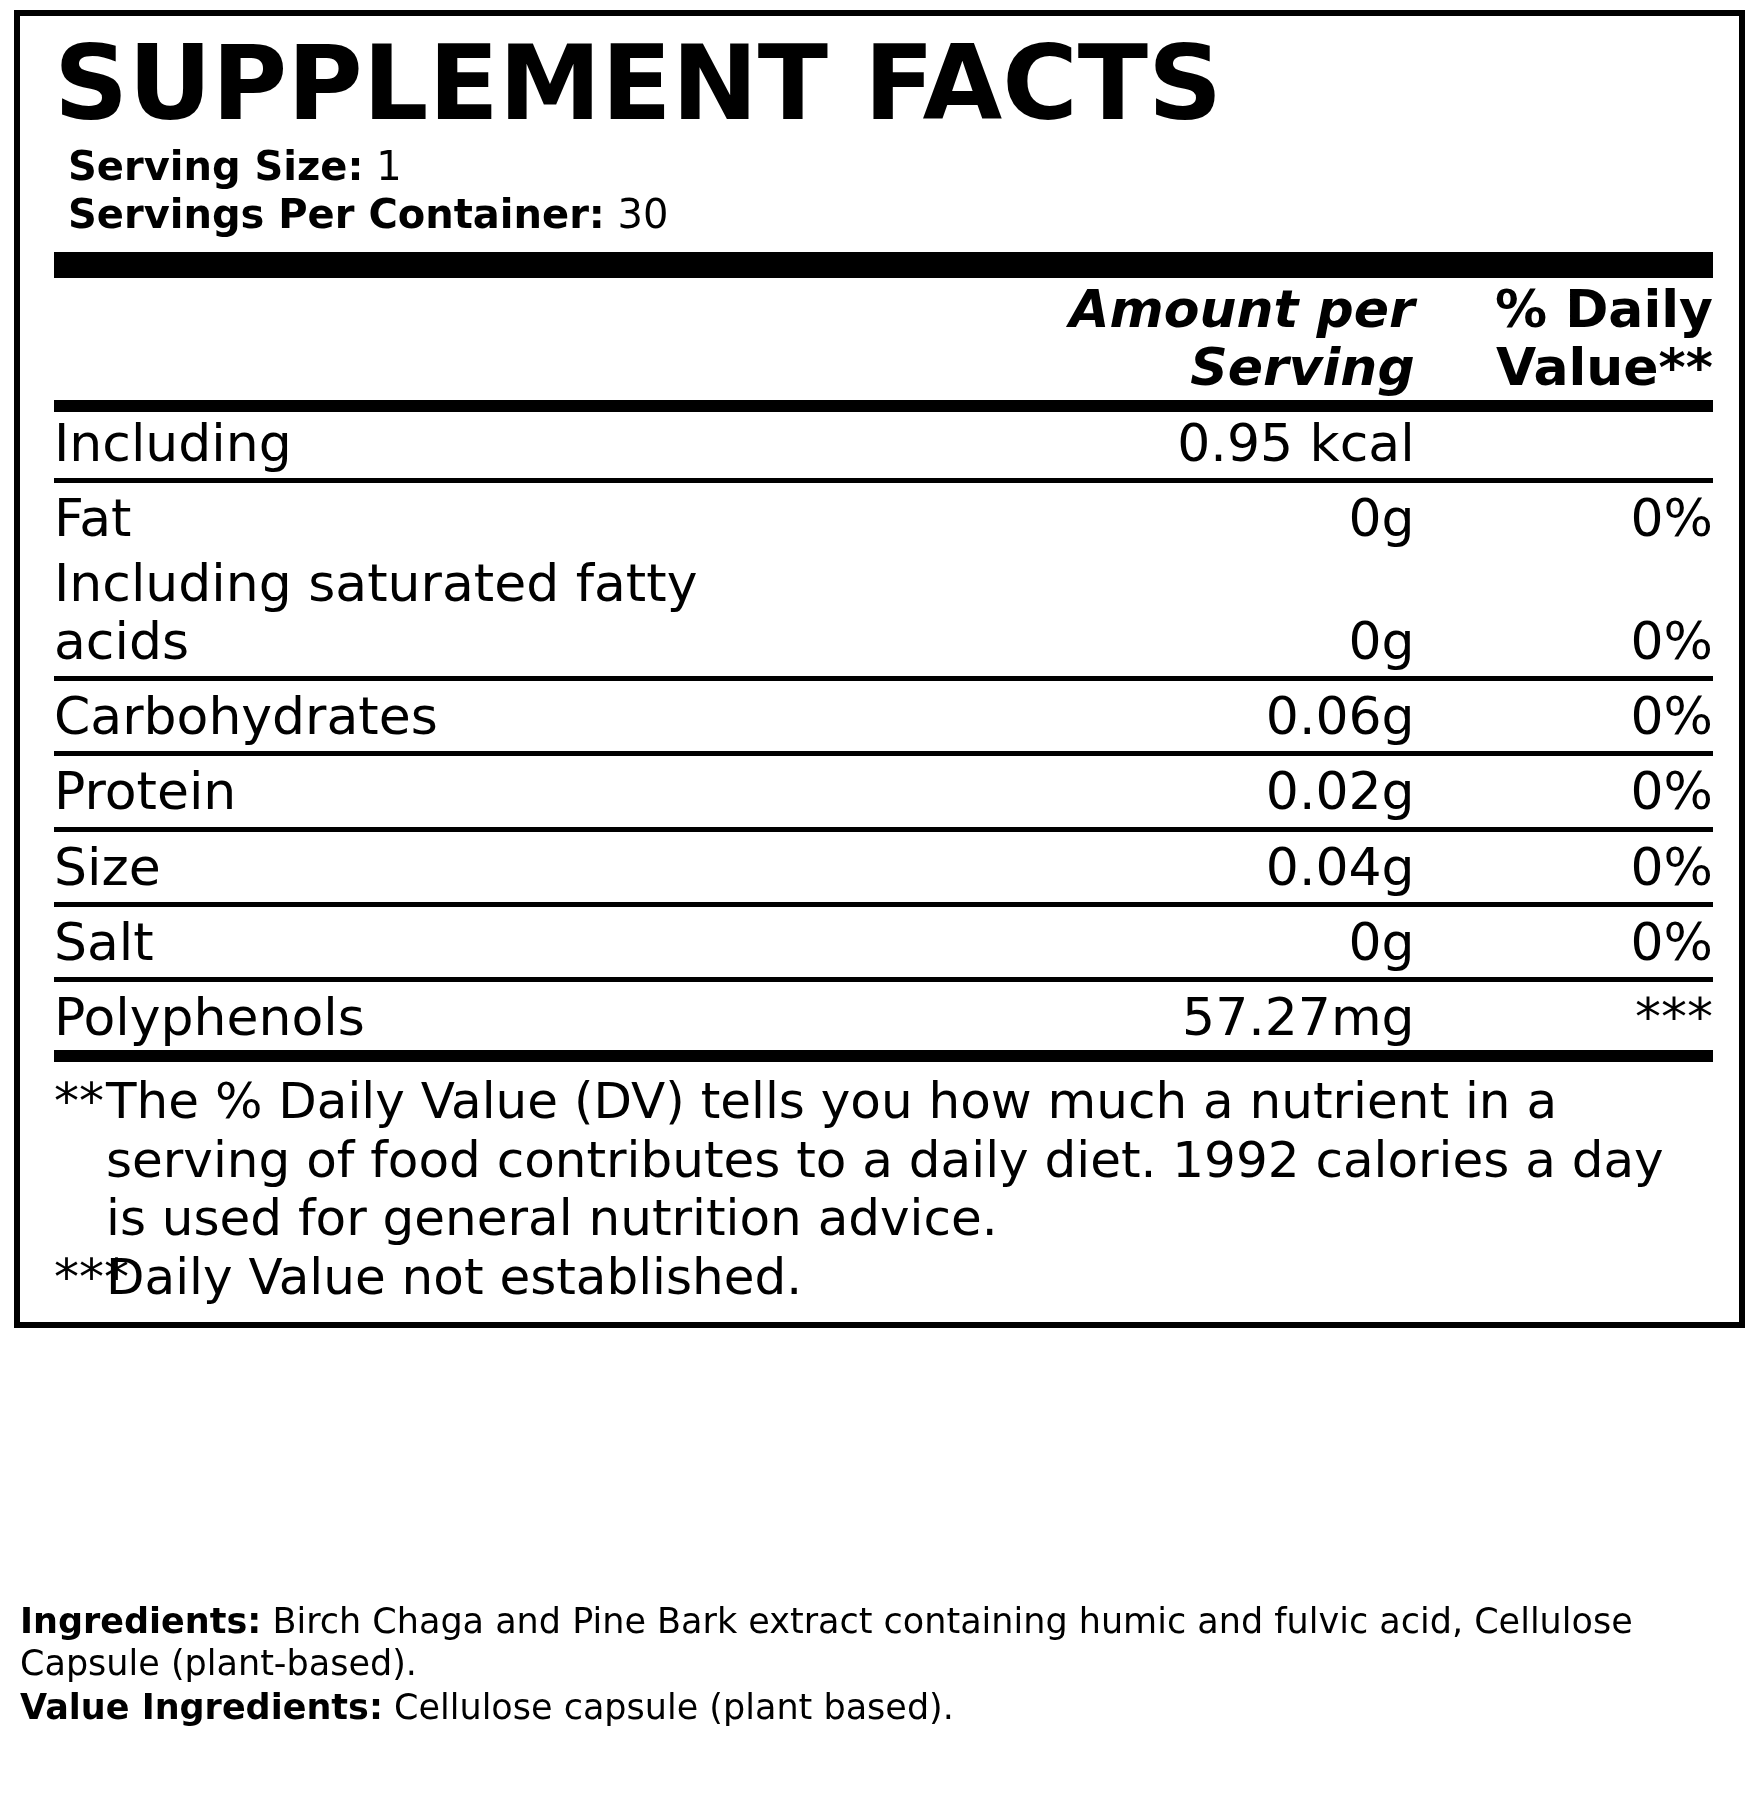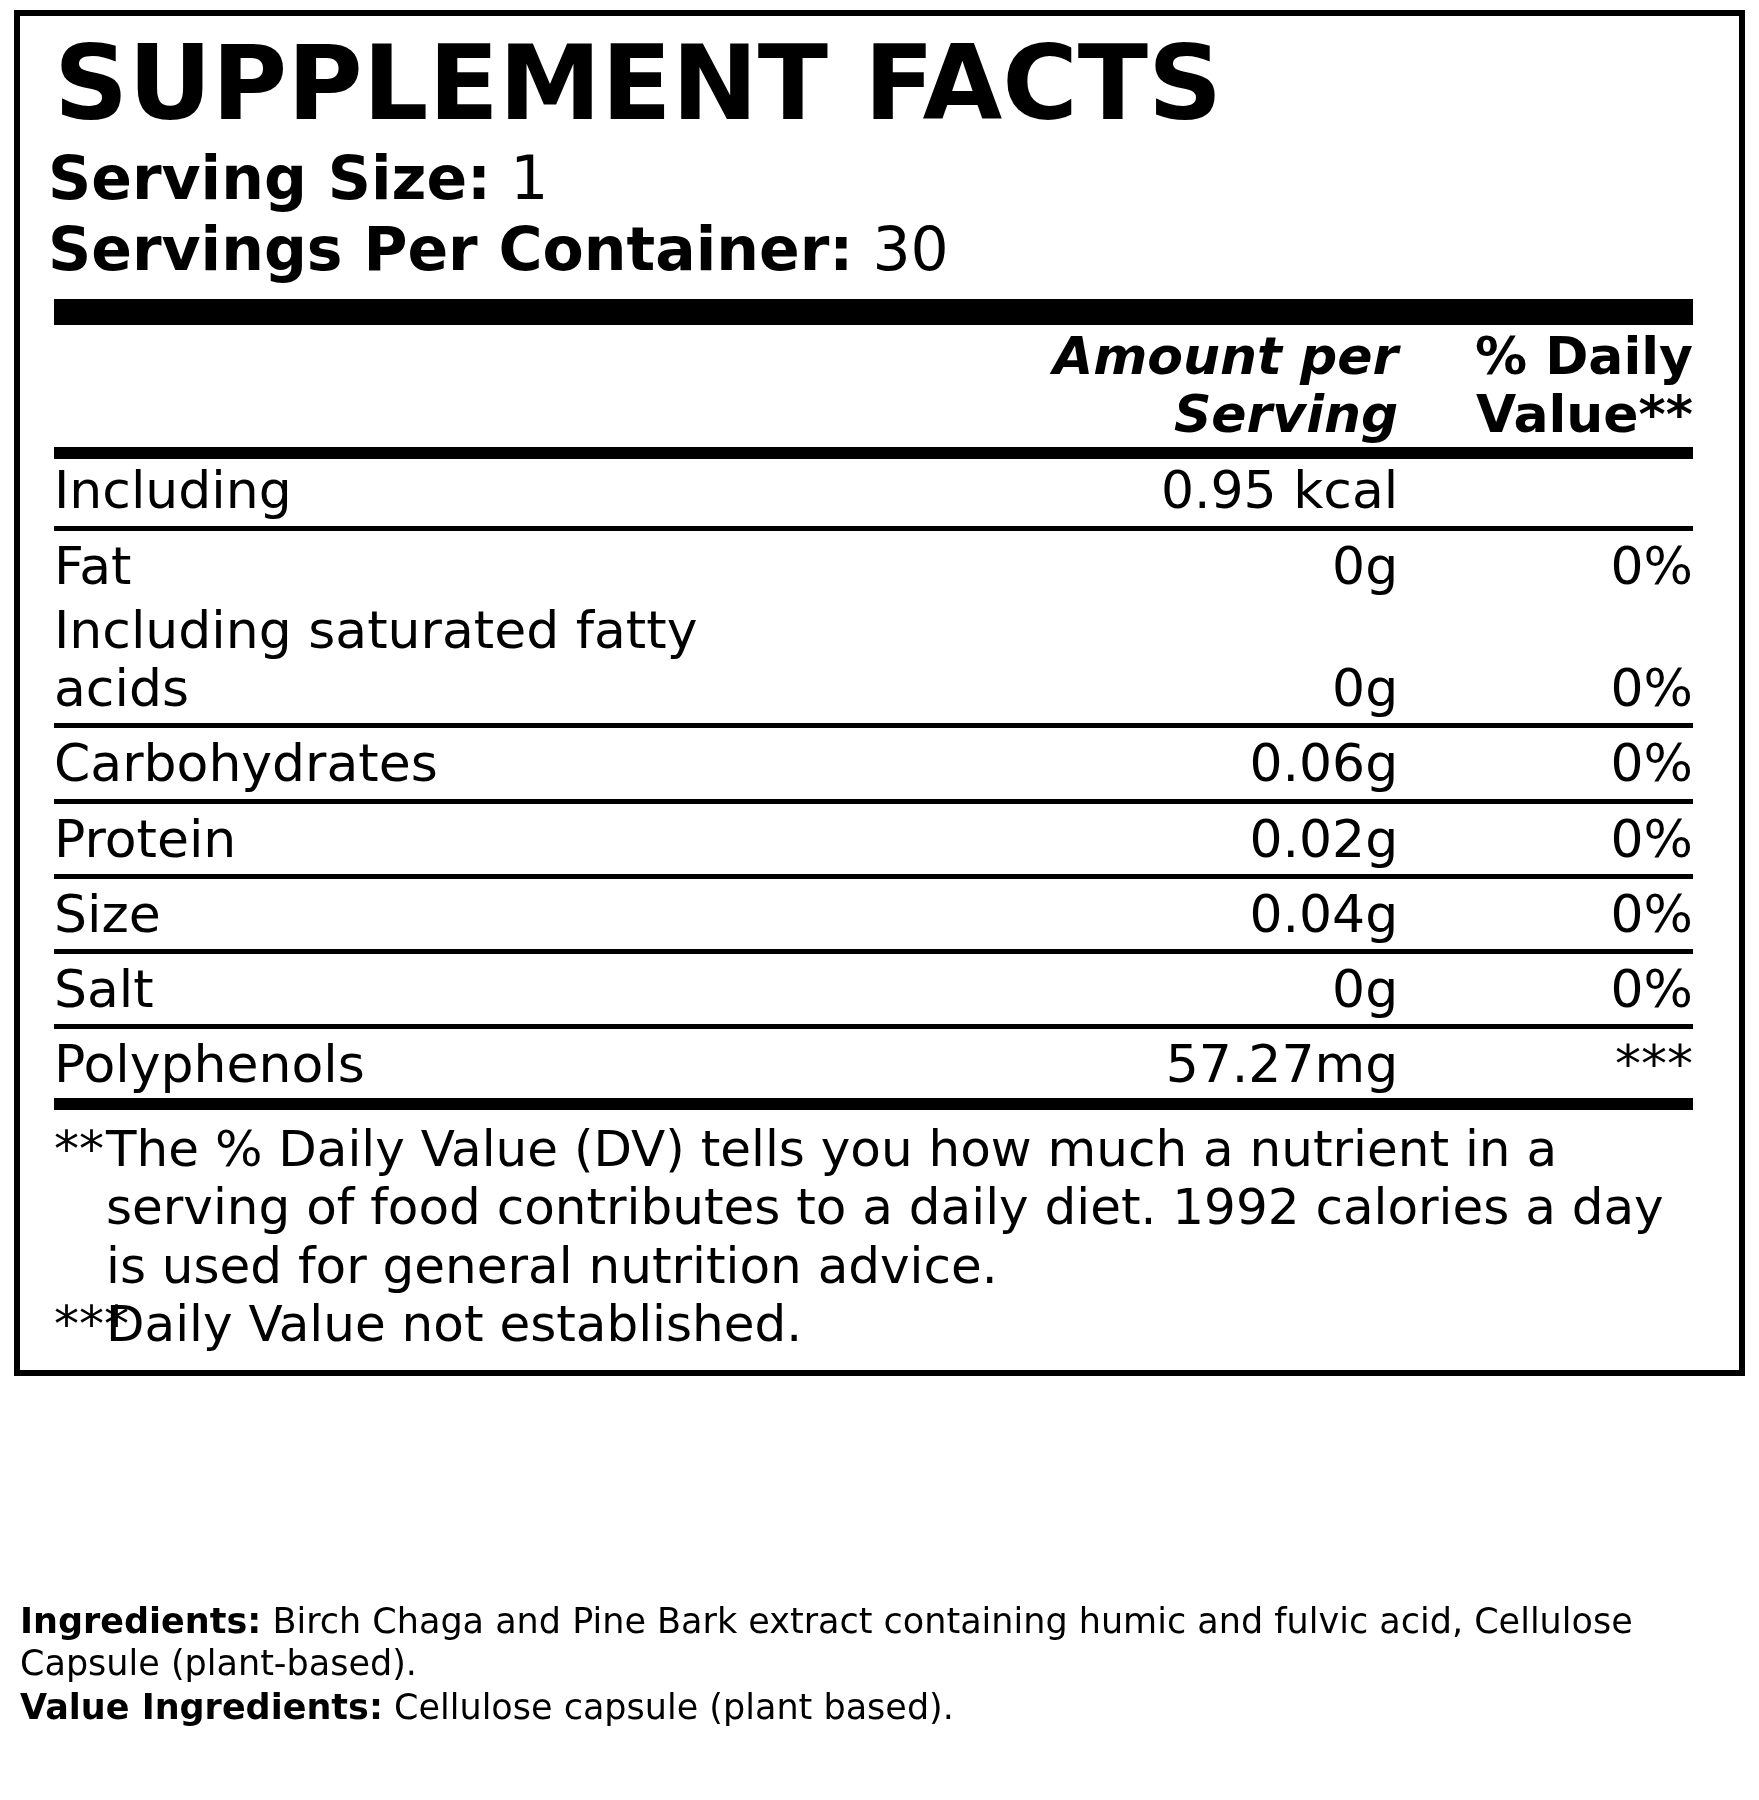--- a/index.html
+++ b/index.html
@@ -18,34 +18,34 @@
     position: relative;
     background: #ffffff;
   }
   .facts-box {
     position: absolute;
     left: 14px;
     top: 10px;
     width: 1731px;
     box-sizing: border-box;
     border: 6px solid #000;
-    padding: 4px 28px 10px 16px;
+    padding: 4px 8px 10px 16px;
   }
   .title {
     font-size: 103px;
     font-weight: bold;
     letter-spacing: 0px;
     line-height: 1.12;
     margin: 6px 0 2px 18px;
     white-space: nowrap;
   }
   .serving-line {
-    font-size: 60px;
+    font-size: 40px;
     line-height: 1.18;
-    margin-left: 12px;
+    margin-left: 32px;
     white-space: nowrap;
   }
   .serving-line b {
     font-weight: bold;
   }
   .rule-thick {
     height: 26px;
     background: #000;
     margin: 14px 18px 0 18px;
   }

